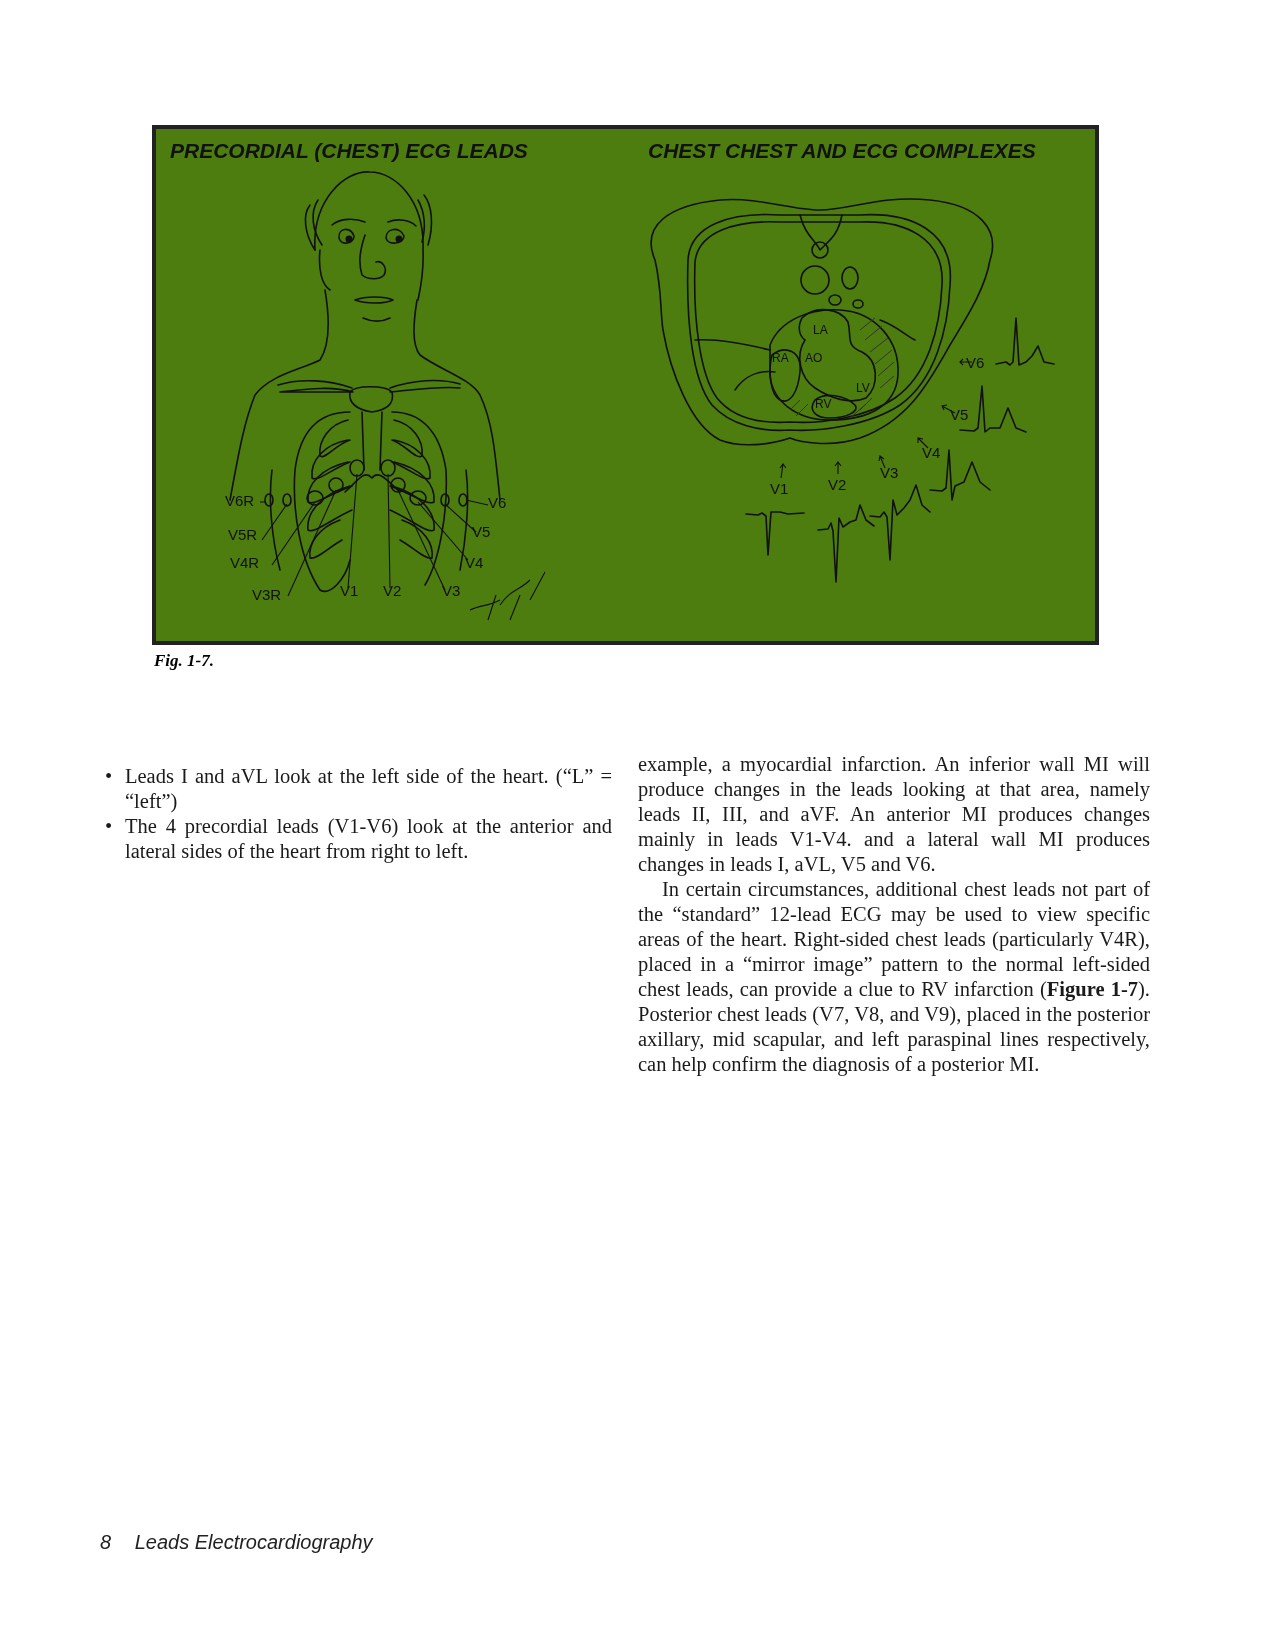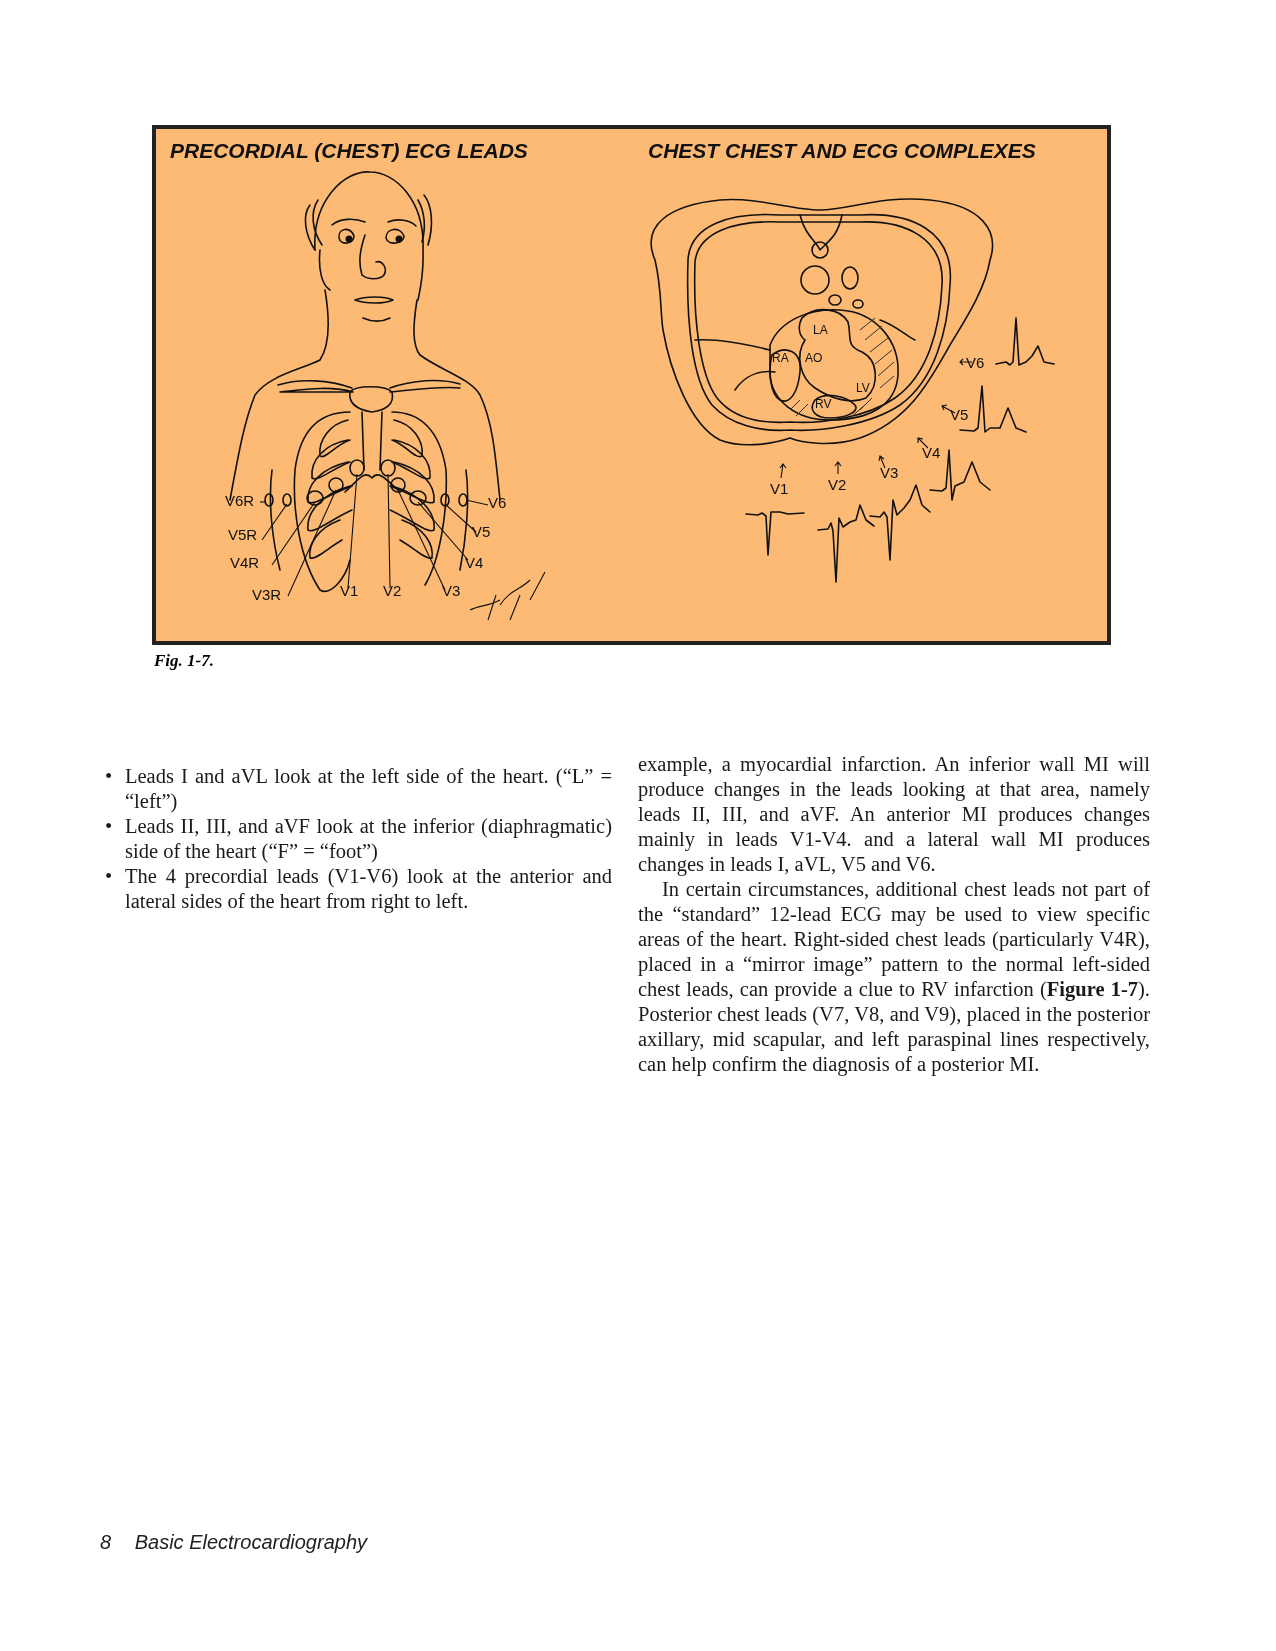--- a/index.html
+++ b/index.html
@@ -2,21 +2,21 @@
 <html><head>
 <meta charset="utf-8">
 <style>
   html, body { margin: 0; padding: 0; }
   body {
     width: 1276px; height: 1651px; background: #ffffff; position: relative;
     color: #1a1a1a; overflow: hidden;
   }
   .figure-box {
     position: absolute; left: 152px; top: 125px; width: 939px; height: 512px;
-    border: 4px solid #222; background: #fdba74; padding-left: 12px;
+    border: 4px solid #222; background: #4d7c0f;
   }
   .fig-title {
     position: absolute; top: 10px;
     font-family: "Liberation Sans", sans-serif; font-weight: bold; font-style: italic;
     font-size: 21px; letter-spacing: 0px; color: #111;
   }
   .fig-title.left { left: 14px; }
   .fig-title.right { left: 492px; }
   .fig-svg { position: absolute; left: 0; top: 0; }
   .caption {
@@ -217,26 +217,25 @@
       </g>
     </g>
   </svg>
 </div>
 
 <div class="caption">Fig. 1-7.</div>
 
 <div class="col left">
   <ul>
     <li>Leads I and aVL look at the left side of the heart. (“L” = “left”)</li>
-    <li>Leads II, III, and aVF look at the inferior (diaphragmatic) side of the heart (“F” = “foot”)</li>
     <li>The 4 precordial leads (V1-V6) look at the anterior and lateral sides of the heart from right to left.</li>
   </ul>
 </div>
 
 <div class="col right">
   <p>example, a myocardial infarction. An inferior wall MI will produce changes in the leads looking at that area, namely leads II, III, and aVF. An anterior MI produces changes mainly in leads V1-V4. and a lateral wall MI produces changes in leads I, aVL, V5 and V6.</p>
   <p class="indent"><span>In certain circumstances, additional chest leads not part of the “standard” 12-lead ECG may be used to view specific areas of the heart. Right-sided chest leads (particularly V4R), placed in a “mirror image” pattern to the normal left-sided chest leads, can provide a clue to RV infarction (</span><b>Figure 1-7</b><span>). Posterior chest leads (V7, V8, and V9), placed in the posterior axillary, mid scapular, and left paraspinal lines respectively, can help confirm the diagnosis of a posterior MI.</span></p>
 </div>
 
 <div class="footer">
   <span class="pg">8</span>
-  <span>Basic Electrocardiography</span>
+  <span>Leads Electrocardiography</span>
 </div>
 
 </body></html>

